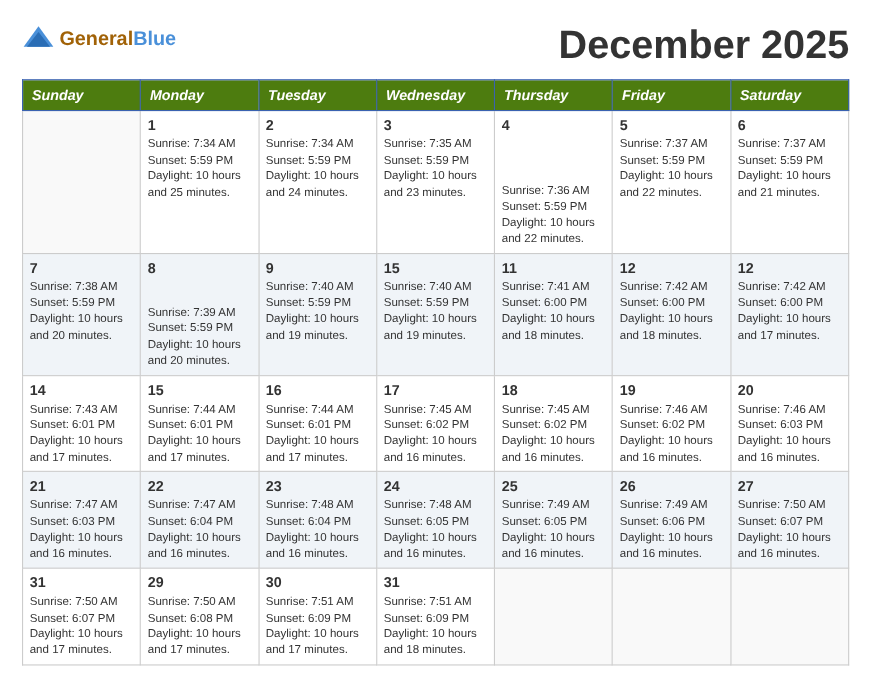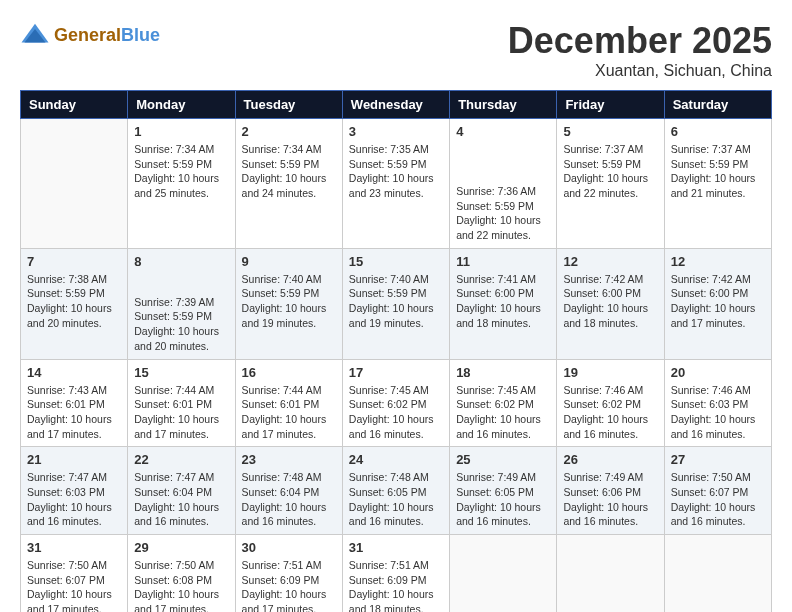--- a/index.html
+++ b/index.html
@@ -37,26 +37,27 @@
     .location-title {
       font-size: 16px;
       color: #333;
     }
     .calendar {
       width: 100%;
       border-collapse: collapse;
       border: 1px solid #ccc;
     }
     .calendar th {
-      background-color: #0f172a;
+      background-color: #4d7c0f;
       color: #fff;
       text-align: left;
       padding: 6px 8px;
       font-size: 13px;
       border: 1px solid #3a62b0;
+      font-style: italic;
     }
     .calendar td {
       vertical-align: top;
       border: 1px solid #ccc;
       padding: 5px 6px;
       width: calc(100% / 7);
       min-height: 80px;
       font-size: 11px;
       color: #333;
       background: #fff;
@@ -87,21 +88,20 @@
     <svg class="logo-icon" viewBox="0 0 40 40">
       <polygon points="20,5 38,30 2,30" fill="#4a90d9"></polygon>
       <polygon points="20,12 34,30 6,30" fill="#2a6db5"></polygon>
     </svg>
     <div>
       <span style="font-size:18px;font-weight:bold;color:#a16207;">General</span><span style="font-size:18px;font-weight:bold;color:#4a90d9;">Blue</span>
     </div>
   </div>
   <div class="title-block">
     <div class="month-title">December 2025</div>
-    <div class="location-title">Xuantan, Sichuan, China</div>
   </div>
 </div>
 
 <table class="calendar">
   <thead>
     <tr>
     <th>Sunday</th>
         <th>Monday</th>
         <th>Tuesday</th>
         <th>Wednesday</th>

